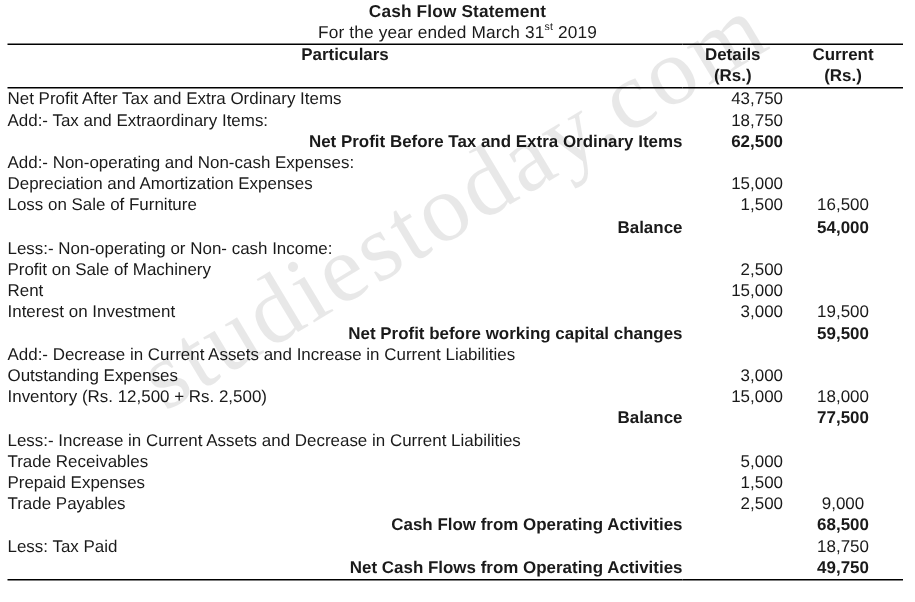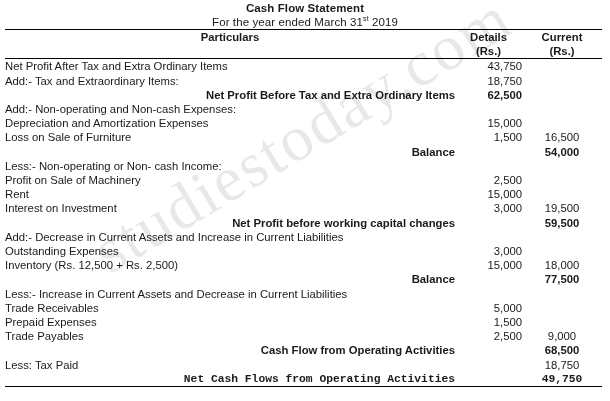--- a/index.html
+++ b/index.html
@@ -89,21 +89,21 @@
     border: 0;
     vertical-align: top;
     font-size: 11.3px;
     line-height: 14.2px;
     height: 14.2px;
     color: #1a1a1a;
   }
 
   
   .frame-top    { border-top: 1.4px solid #000; }
-  .frame-bottom { border-bottom: 1.4px solid #000; font-family: Liberation Mono, monospace; }
+  .frame-bottom { border-bottom: 1.4px solid #000; }
 
   col.c-part { width: 450px; }
   col.c-det  { width: 67px; }
   col.c-amt  { width: 80px; }
 
   .cell-part {
     border-left: 1.4px solid #000;
     border-right: 1.4px solid #000;
     padding-left: 3px;
     padding-right: 3px;

